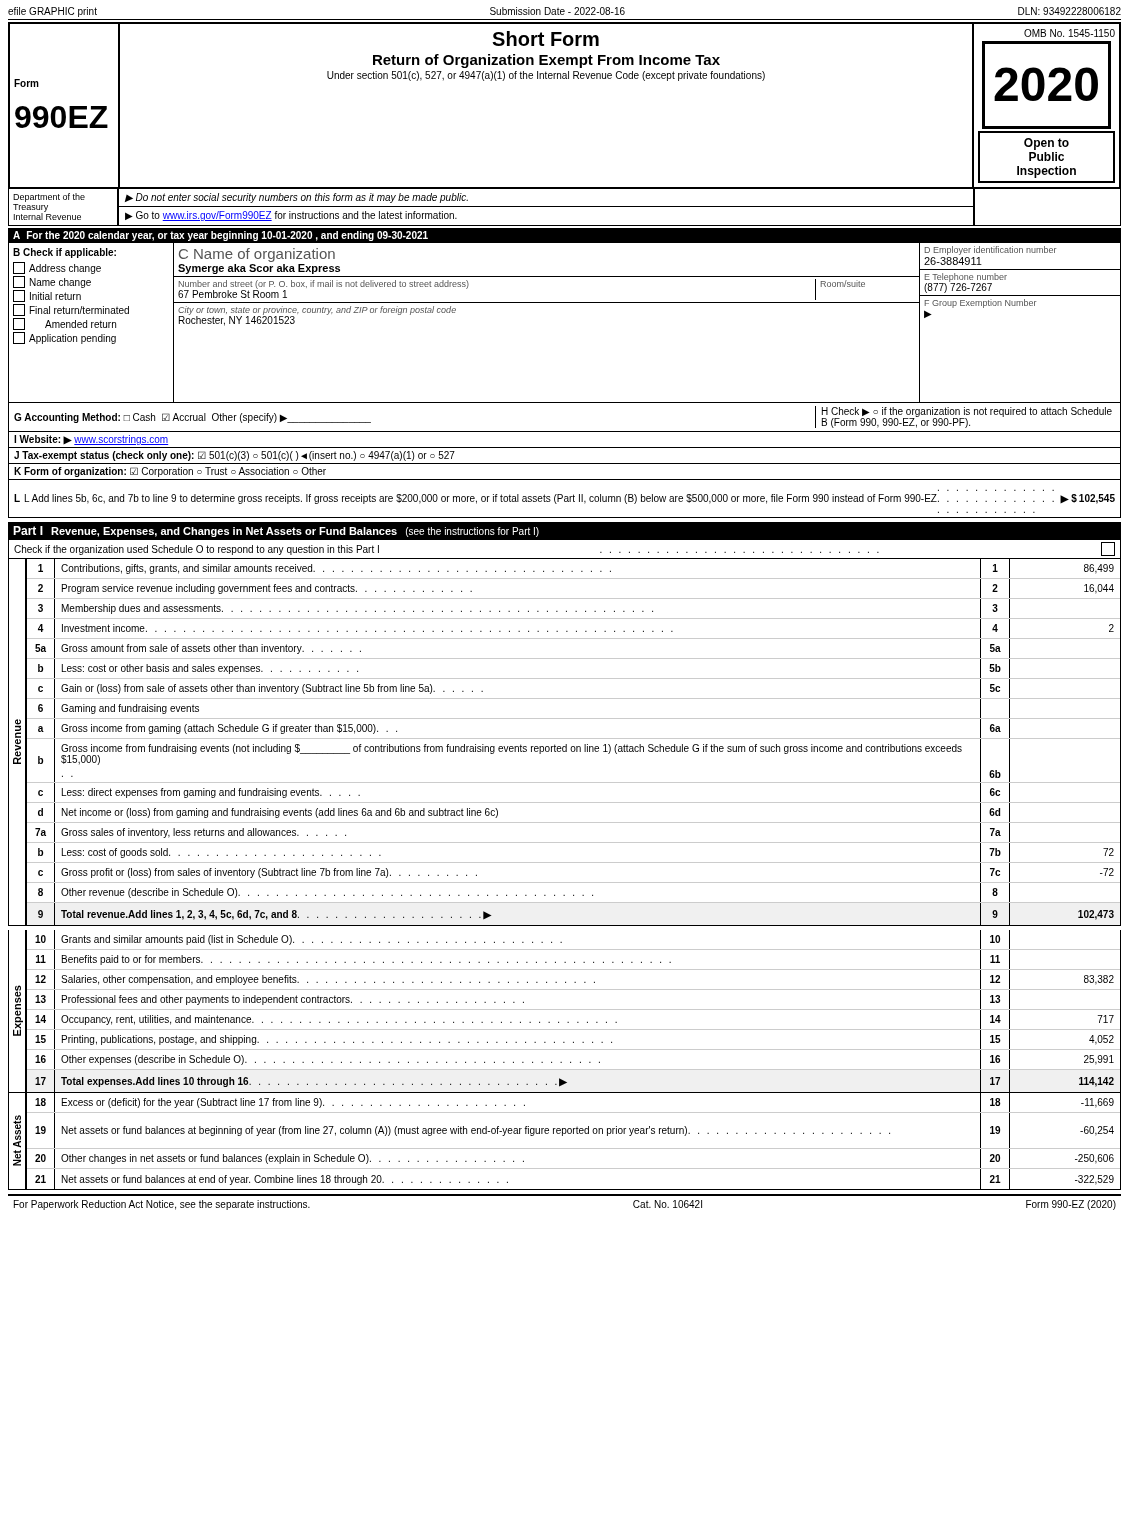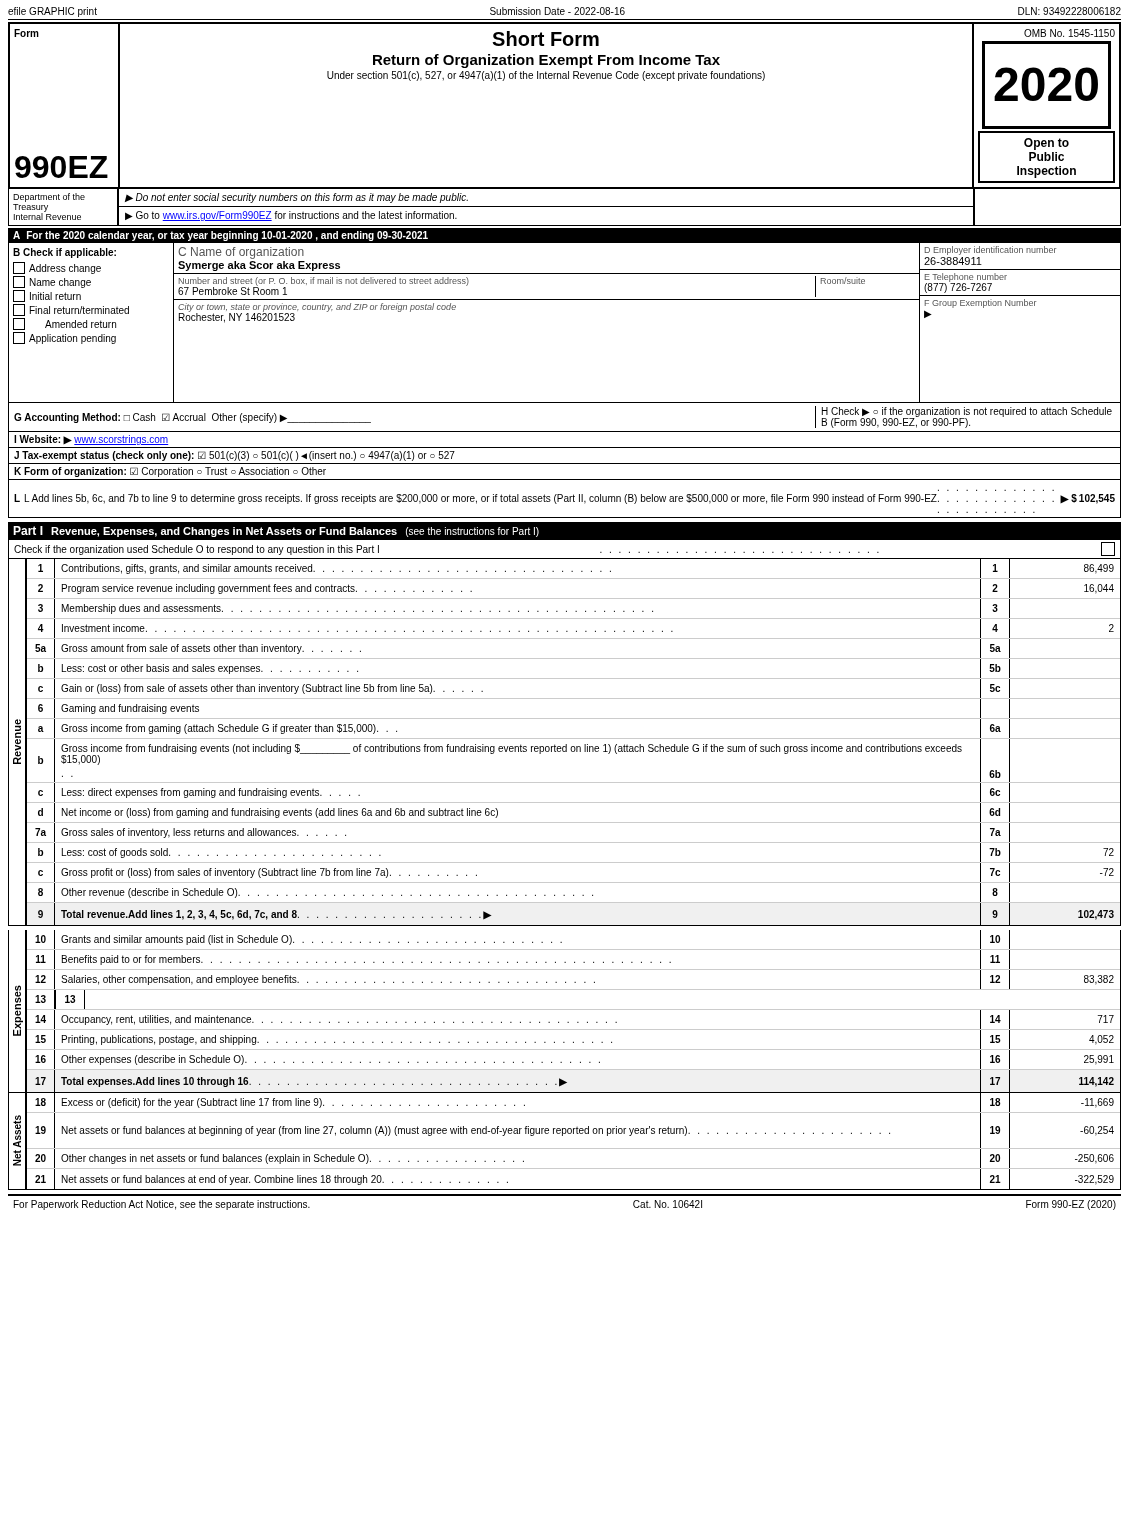--- a/index.html
+++ b/index.html
@@ -15,21 +15,21 @@
 <div class="page">
 
   <div class="top-bar">
     <span>efile GRAPHIC print</span>
     <span>Submission Date - 2022-08-16</span>
     <span>DLN: 93492228006182</span>
   </div>
 
   <div style="display:flex; border: 2px solid #000; margin-top:2px;">
 
-    <div style="flex:0 0 110px; border-right:2px solid #000; padding:4px; display:flex; flex-direction:column; justify-content:space-between;gap:12px;">
+    <div style="flex:0 0 110px; border-right:2px solid #000; padding:4px; display:flex; flex-direction:column; justify-content:center;gap:12px;">
       <div style="font-size:10px; font-weight:bold;">Form</div>
       <div style="font-size:32px; font-weight:bold; line-height:1;">990EZ</div>
     </div>
 
     <div style="flex:1; text-align:center; padding:4px; border-right:2px solid #000;">
       <div style="font-size:20px; font-weight:bold;">Short Form</div>
       <div style="font-size:15px; font-weight:bold;">Return of Organization Exempt From Income Tax</div>
       <div style="font-size:10px; margin-top:2px;">Under section 501(c), 527, or 4947(a)(1) of the Internal Revenue Code (except private foundations)</div>
     </div>
 
@@ -89,21 +89,21 @@
         <span>Amended return</span>
       </div>
       <div style="display:flex; align-items:center; gap:4px; margin:2px 0;">
         <span style="display:inline-block;width:12px;height:12px;border:1px solid #000;"></span>
         <span>Application pending</span>
       </div>
     </div>
 
     <div style="flex:1; border-right:1px solid #000;">
       <div style="border-bottom:1px solid #000; padding:2px 4px;">
-        <div style="font-size:12px; color:#555;">C Name of organization</div>
+        <div style="font-size:15px; color:#555;">C Name of organization</div>
         <div style="font-size:11px; font-weight:bold;">Symerge aka Scor aka Express</div>
       </div>
       <div style="border-bottom:1px solid #000; padding:2px 4px; display:flex; gap:6px;">
         <div style="flex:1;">
           <div style="font-size:9px; color:#555;">Number and street (or P. O. box, if mail is not delivered to street address)</div>
           <div style="font-size:10px;">67 Pembroke St Room 1</div>
         </div>
         <div style="flex:0 0 100px; border-left:1px solid #000; padding-left:4px;">
           <div style="font-size:9px; color:#555;">Room/suite</div>
         </div>
@@ -326,20 +326,21 @@
 
       <div style="display:flex; border-bottom:1px solid #ccc; min-height:20px; align-items:stretch;">
         <div style="flex:0 0 28px; display:flex; align-items:center; justify-content:center; font-weight:bold; font-size:10px; border-right:1px solid #000;">12</div>
         <div style="flex:1; font-size:10px; padding:2px 6px; display:flex; align-items:center;">Salaries, other compensation, and employee benefits <span style="letter-spacing:2px;"> . . . . . . . . . . . . . . . . . . . . . . . . . . . . . . . .</span></div>
         <div style="flex:0 0 30px; display:flex; align-items:center; justify-content:center; font-size:10px; border-left:1px solid #000; border-right:1px solid #000; font-weight:bold;">12</div>
         <div style="flex:0 0 110px; display:flex; align-items:center; justify-content:flex-end; padding-right:6px; font-size:10px;">83,382</div>
       </div>
 
       <div style="display:flex; border-bottom:1px solid #ccc; min-height:20px; align-items:stretch;">
         <div style="flex:0 0 28px; display:flex; align-items:center; justify-content:center; font-weight:bold; font-size:10px; border-right:1px solid #000;">13</div>
+        <div style="flex:1; font-size:10px; padding:2px 6px; display:flex; align-items:center;">Professional fees and other payments to independent contractors <span style="letter-spacing:2px;"> . . . . . . . . . . . . . . . . . . .</span></div>
         <div style="flex:0 0 30px; display:flex; align-items:center; justify-content:center; font-size:10px; border-left:1px solid #000; border-right:1px solid #000; font-weight:bold;">13</div>
         <div style="flex:0 0 110px; display:flex; align-items:center; justify-content:flex-end; padding-right:6px; font-size:10px;"></div>
       </div>
 
       <div style="display:flex; border-bottom:1px solid #ccc; min-height:20px; align-items:stretch;">
         <div style="flex:0 0 28px; display:flex; align-items:center; justify-content:center; font-weight:bold; font-size:10px; border-right:1px solid #000;">14</div>
         <div style="flex:1; font-size:10px; padding:2px 6px; display:flex; align-items:center;">Occupancy, rent, utilities, and maintenance <span style="letter-spacing:2px;"> . . . . . . . . . . . . . . . . . . . . . . . . . . . . . . . . . . . . . . .</span></div>
         <div style="flex:0 0 30px; display:flex; align-items:center; justify-content:center; font-size:10px; border-left:1px solid #000; border-right:1px solid #000; font-weight:bold;">14</div>
         <div style="flex:0 0 110px; display:flex; align-items:center; justify-content:flex-end; padding-right:6px; font-size:10px;">717</div>
       </div>

